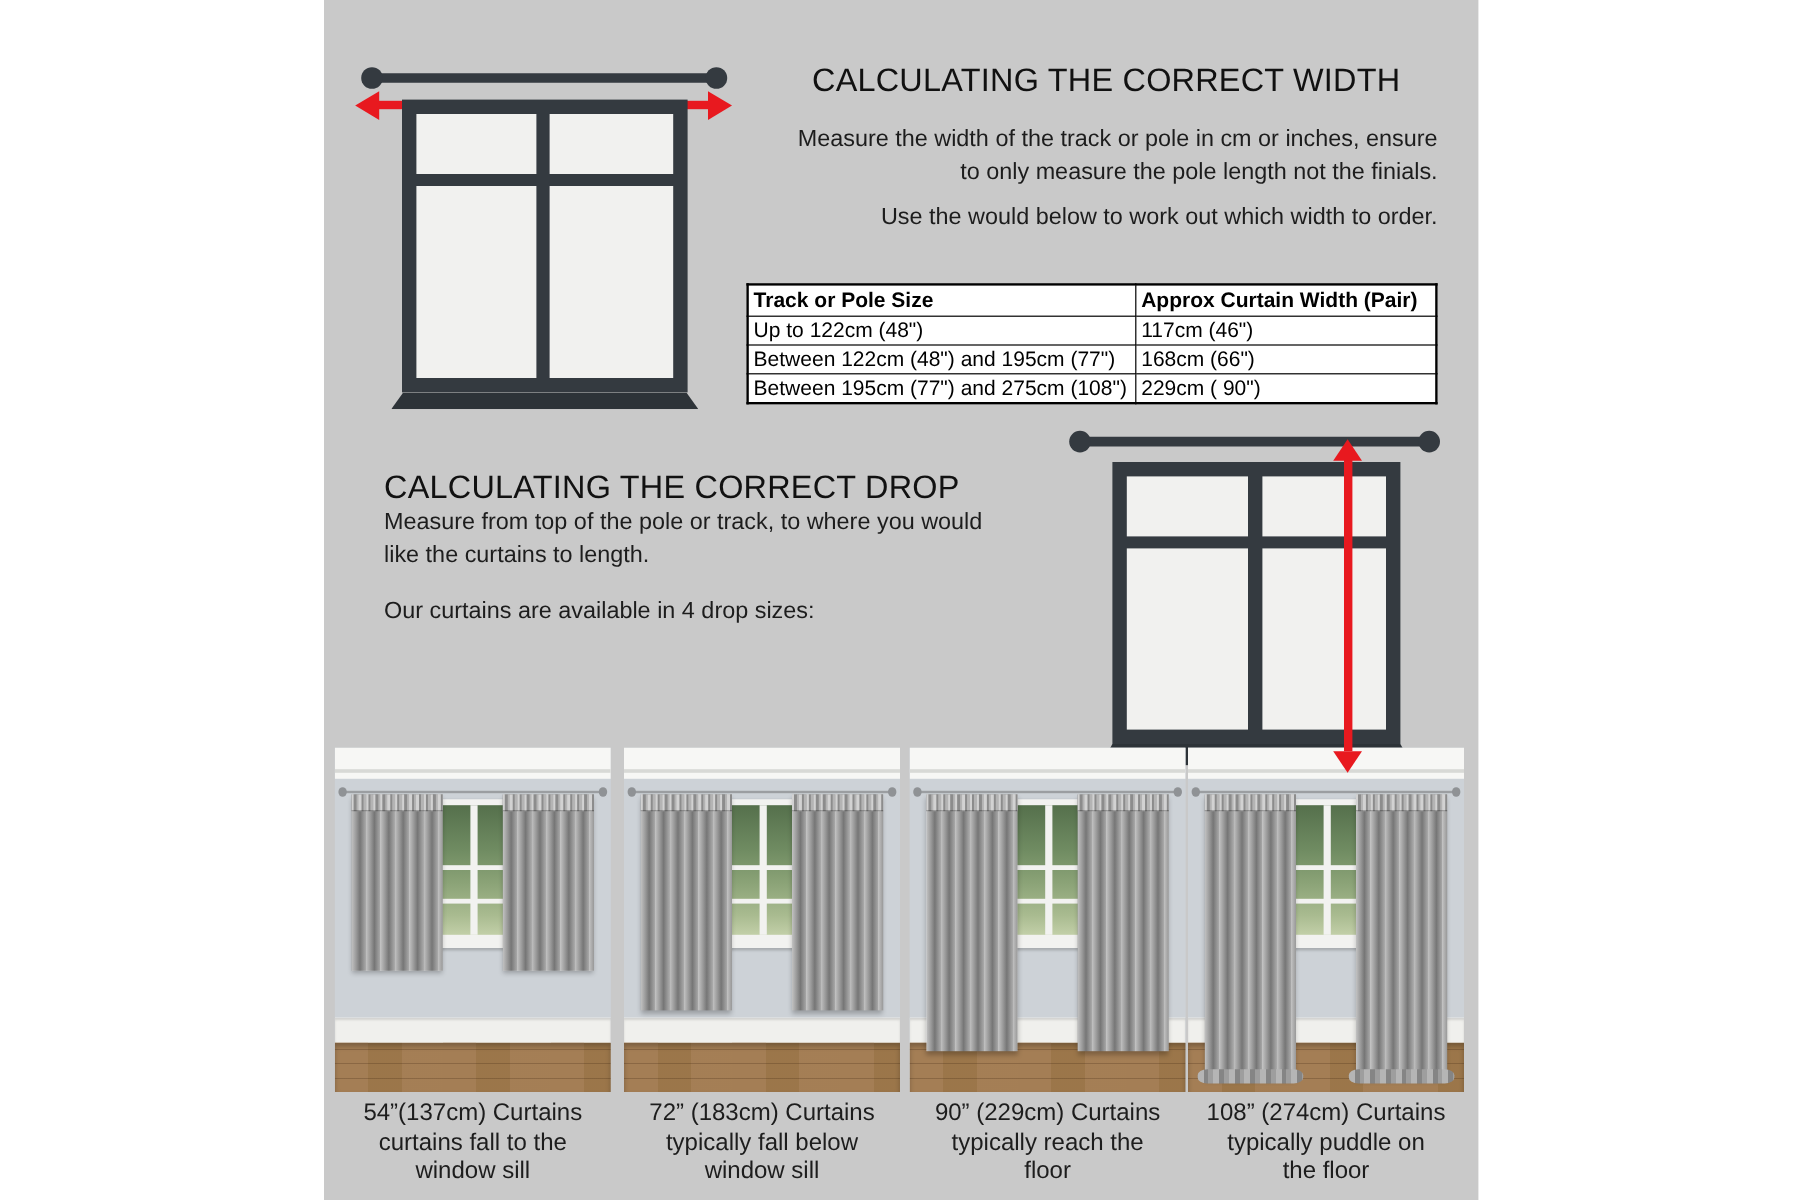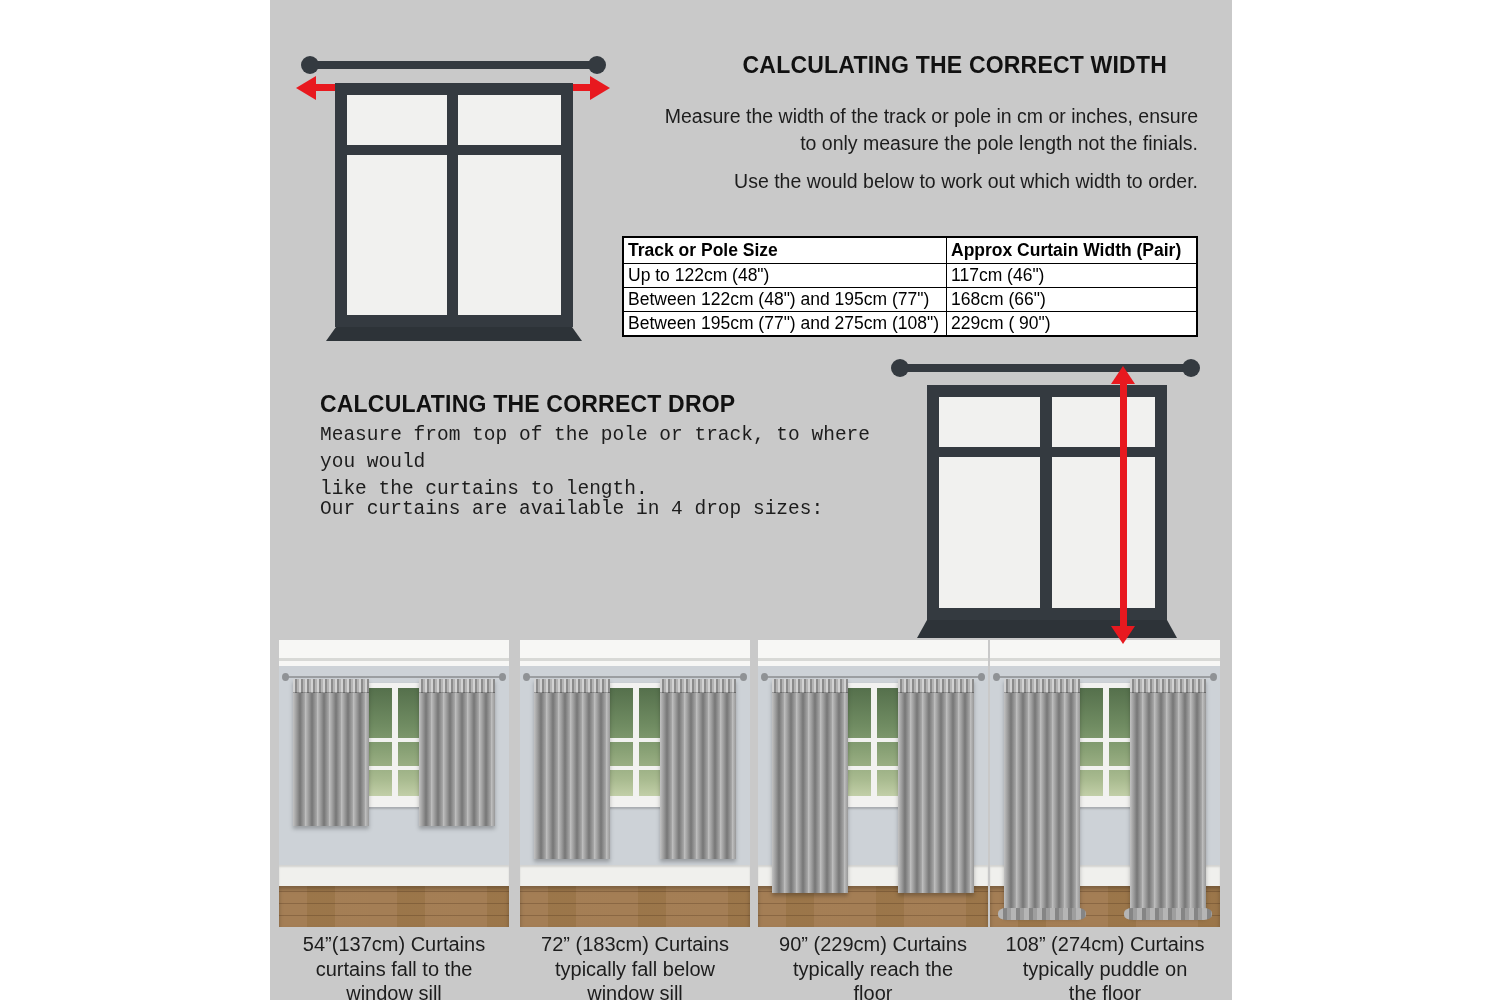--- a/index.html
+++ b/index.html
@@ -4,24 +4,24 @@
 <style>
   html,body{margin:0;padding:0;background:#ffffff;}
   .page{position:relative;width:1500px;height:1000px;background:#ffffff;overflow:hidden;
         font-family:"Liberation Sans",sans-serif;color:#1a1a1a;}
   .canvas{position:absolute;left:270px;top:0;width:962px;height:1000px;background:#c9c9c9;}
 
   
   .abs{position:absolute;}
 
   
-  .h-title{position:absolute;font-size:23px;font-weight:bold;letter-spacing:.2px;color:#111;white-space:nowrap;}
+  .h-title{position:absolute;font-size:27px;font-weight:normal;letter-spacing:.2px;color:#111;white-space:nowrap;}
   .right-col{position:absolute;left:350px;width:578px;text-align:right;font-size:19.5px;line-height:27px;color:#1d1d1d;}
   .right-col .line{display:block;}
-  .left-col{position:absolute;left:50px;text-align:left;font-size:19.5px;line-height:27px;color:#1d1d1d;font-family:Liberation Mono, monospace;}
+  .left-col{position:absolute;left:50px;text-align:left;font-size:19.5px;line-height:27px;color:#1d1d1d;}
   .left-col .line{display:block;}
   .sizes-list{position:absolute;left:50px;font-size:21px;line-height:25.5px;color:#1d1d1d;}
   .sizes-list .line{display:block;}
 
   
   .size-table{position:absolute;left:352px;top:236px;width:576px;border-collapse:collapse;
               background:#ffffff;font-size:17.5px;color:#000;}
   .size-table th,.size-table td{border:1px solid #000;padding:0 4px;height:23px;text-align:left;
               white-space:nowrap;font-weight:normal;}
   .size-table th{font-weight:bold;height:25px;}
@@ -38,21 +38,21 @@
   
   .r-shaft-h{position:absolute;height:7px;background:#e8191f;}
   .r-shaft-v{position:absolute;width:7px;background:#e8191f;}
   .r-head{position:absolute;width:0;height:0;}
   .r-head.left{border-top:12px solid transparent;border-bottom:12px solid transparent;border-right:20px solid #e8191f;}
   .r-head.right{border-top:12px solid transparent;border-bottom:12px solid transparent;border-left:20px solid #e8191f;}
   .r-head.up{border-left:12px solid transparent;border-right:12px solid transparent;border-bottom:18px solid #e8191f;}
   .r-head.down{border-left:12px solid transparent;border-right:12px solid transparent;border-top:18px solid #e8191f;}
 
   
-  .pcol{position:absolute;top:640px;width:246px;}
+  .pcol{position:absolute;top:623px;width:246px;}
   .photo{position:relative;width:230px;height:287px;background:#cdd2d7;overflow:hidden;margin:0;}
   .cornice{position:absolute;left:0;right:0;top:0;height:26px;background:#f7f7f5;z-index:2;}
   .cornice::after{content:"";position:absolute;left:0;right:0;top:18px;height:3px;background:#d8d9d6;}
   .pwin{position:absolute;left:52px;top:43px;width:128px;height:118px;background:#f2f2f0;
         box-shadow:0 1px 2px rgba(0,0,0,.25);z-index:3;}
   .glass{position:absolute;left:5px;top:5px;right:5px;bottom:5px;
         background:linear-gradient(180deg,#55704c 0%,#708c62 35%,#8ba377 60%,#a9bb90 85%,#c2cfa8 100%);}
   .gbar-v{position:absolute;left:calc(50% - 3px);top:0;bottom:0;width:6px;background:#f2f2f0;}
   .gbar-h{position:absolute;left:0;right:0;height:4px;background:#f2f2f0;}
   .psill{position:absolute;left:45px;top:160px;width:142px;height:7px;background:#f2f2f0;

